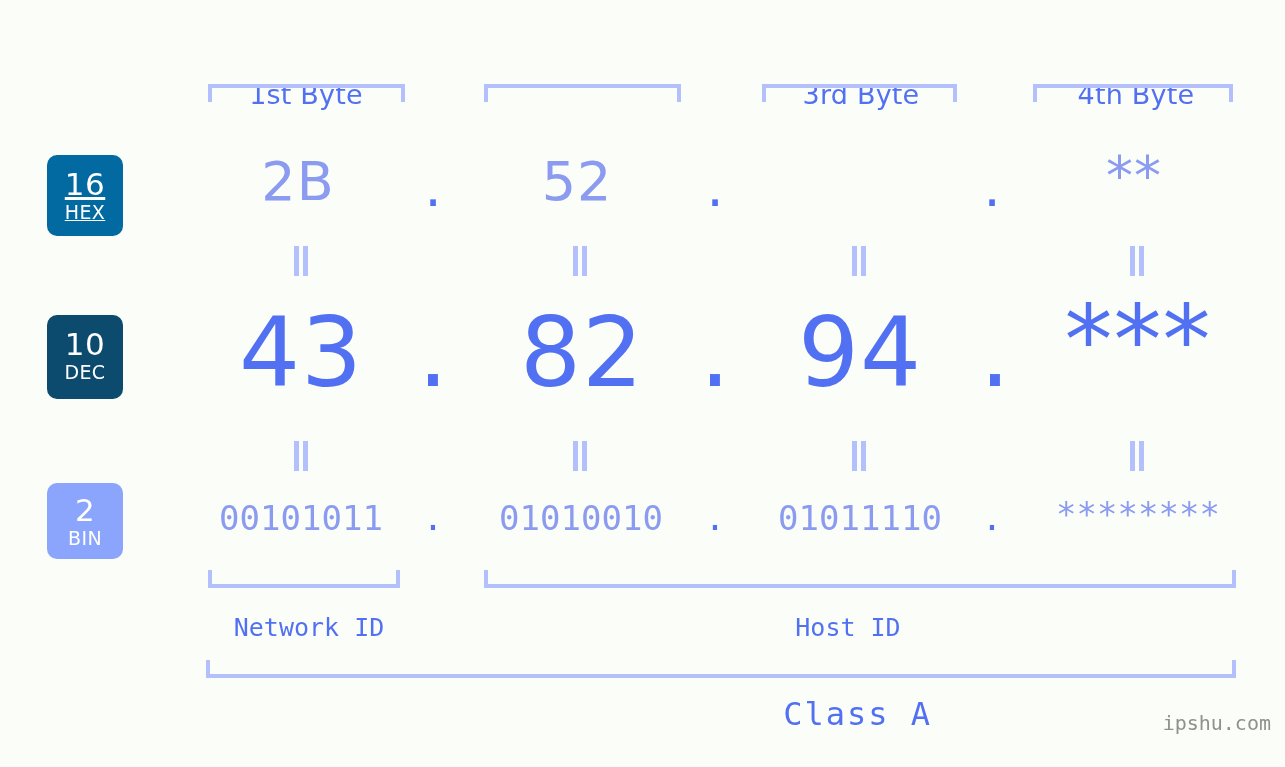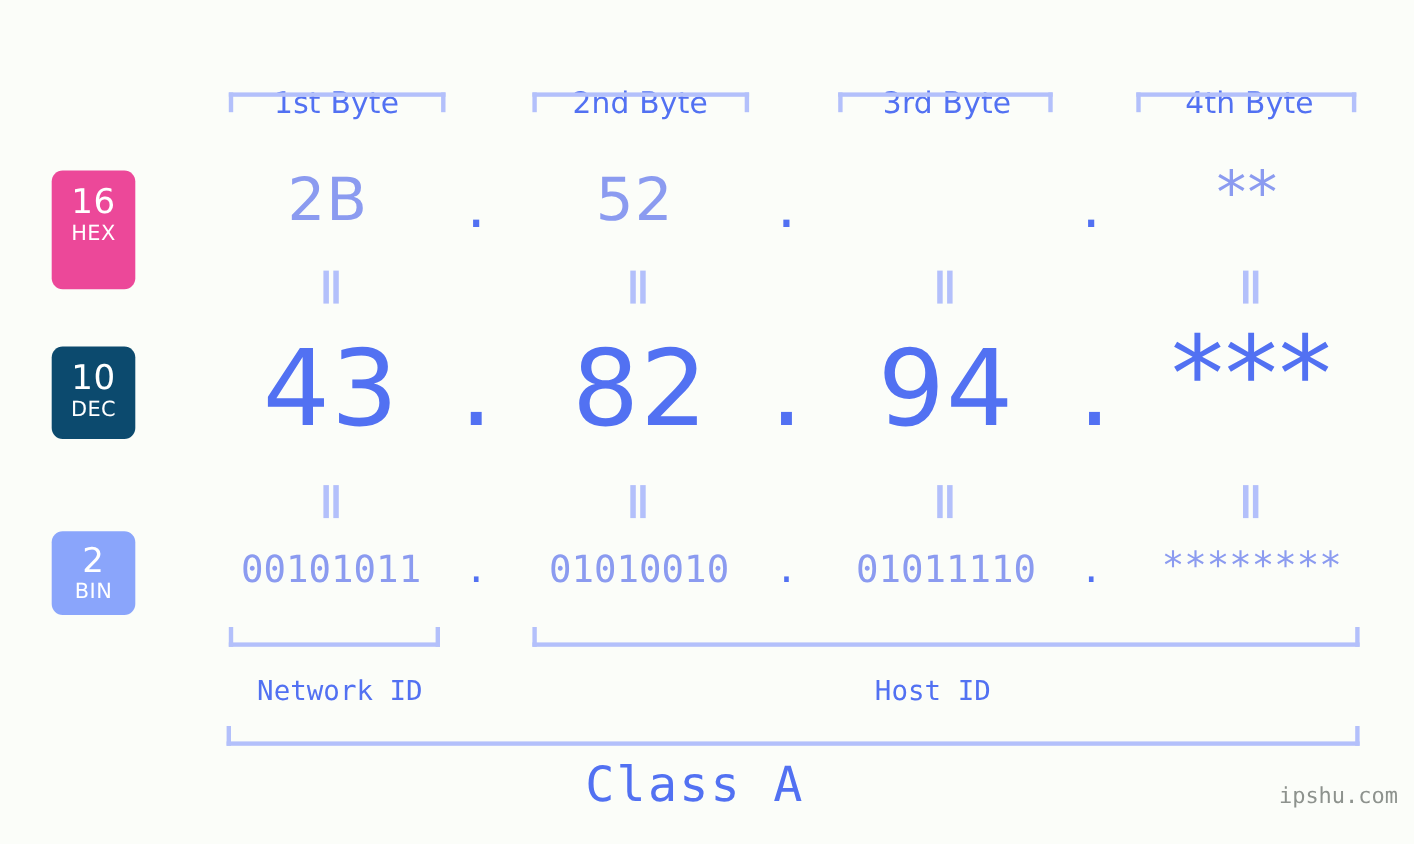--- a/index.html
+++ b/index.html
@@ -72,21 +72,21 @@
     font-weight: 400;
     letter-spacing: 0.5px;
   }
   .badge .name {
     display: block;
     font-size: 19px;
     line-height: 22px;
     font-weight: 400;
     letter-spacing: 0.4px;
   }
-  #badge-hex { top: 155px; height: 108px; padding-top: 12px; background: #ec4899; }
+  #badge-hex { top: 155px; height: 81px; padding-top: 12px; background: #0369a1; text-decoration: underline; }
   #badge-dec { top: 315px; height: 84px; padding-top: 12px; background: #0c4a6e; }
   #badge-bin { top: 483px; height: 76px; padding-top: 10px; background: #8aa5fb; }
 
   
   .cell {
     position: absolute;
     text-align: center;
     white-space: nowrap;
   }
 
@@ -162,24 +162,24 @@
     font-size: 25px;
     line-height: 32px;
     color: #5271f2;
     text-align: center;
     white-space: nowrap;
   }
 
   .class-label {
     position: absolute;
     font-family: "DejaVu Sans Mono", monospace;
-    font-size: 44px;
+    font-size: 32px;
     line-height: 40px;
     color: #5271f2;
-    text-align: left;
+    text-align: right;
     letter-spacing: 2px;
     white-space: nowrap;
   }
 
   .watermark {
     position: absolute;
     right: 14px;
     top: 713px;
     font-family: "DejaVu Sans Mono", monospace;
     font-size: 20px;
@@ -187,21 +187,20 @@
     color: #8d928d;
     white-space: nowrap;
   }
 </style>
 </head>
 <body>
 
 <div class="stage">
 
   <div class="byte-label" style="left:206px; width:200px;">1st Byte</div>
-  <div class="byte-label" style="left:482px; width:200px;">2nd Byte</div>
   <div class="byte-label" style="left:761px; width:200px;">3rd Byte</div>
   <div class="byte-label" style="left:1036px; width:200px;">4th Byte</div>
 
   <div class="bracket-down" style="left:208px; top:84px; width:197px;"></div>
   <div class="bracket-down" style="left:484px; top:84px; width:197px;"></div>
   <div class="bracket-down" style="left:762px; top:84px; width:195px;"></div>
   <div class="bracket-down" style="left:1033px; top:84px; width:200px;"></div>
 
   <div class="badge" id="badge-hex">
     <span class="num">16</span>

